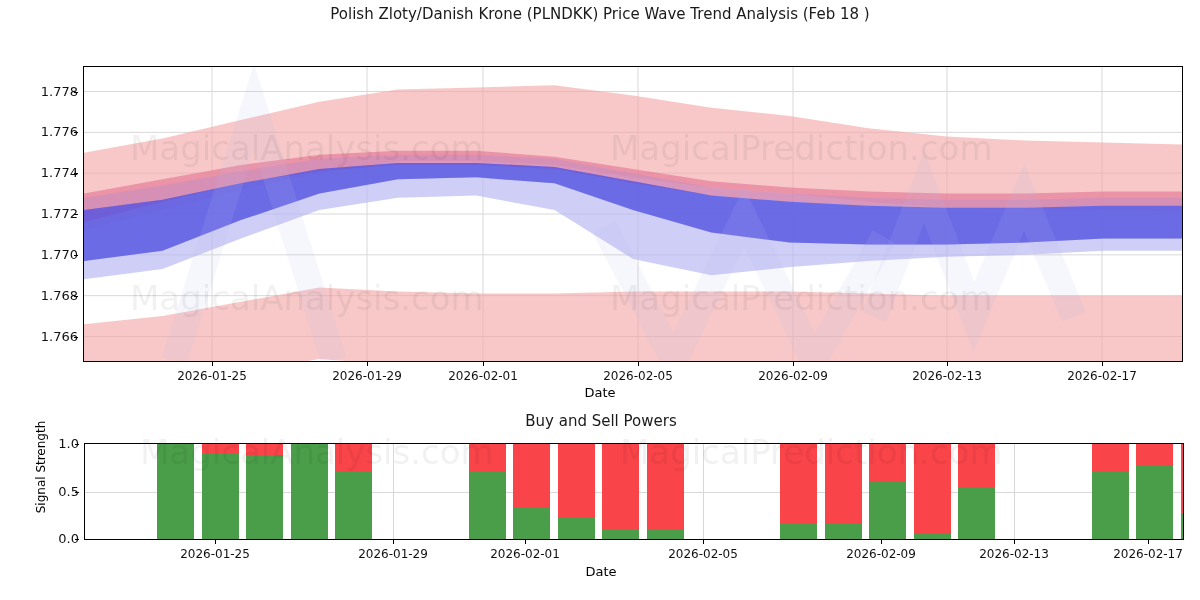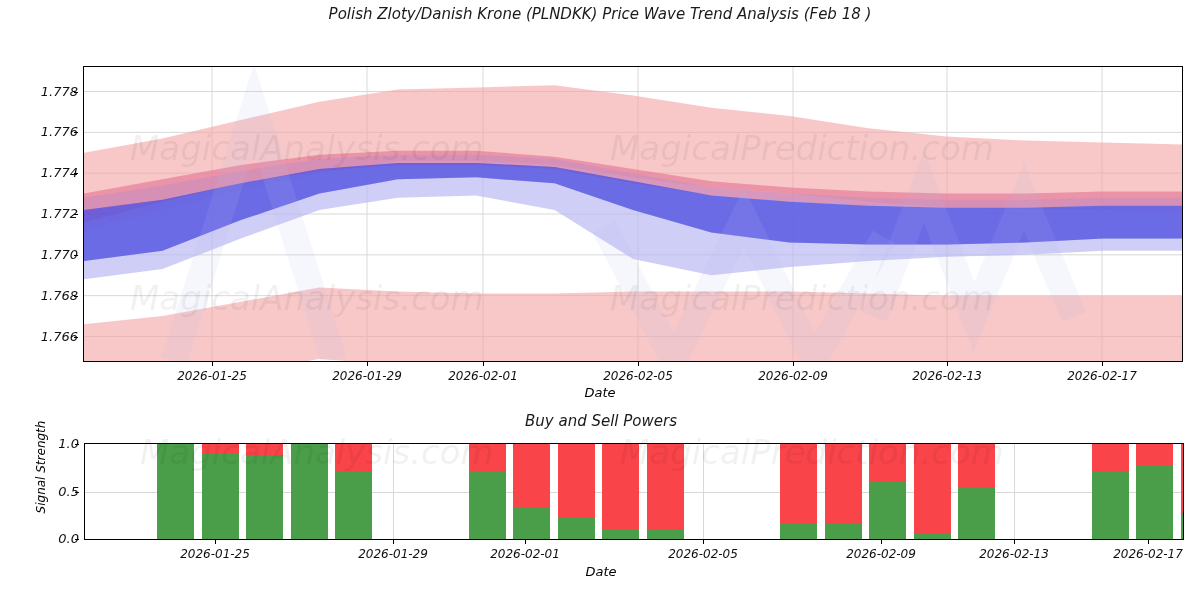--- a/index.html
+++ b/index.html
@@ -1,18 +1,18 @@
 <!DOCTYPE html>
 <html><head>
 <meta charset="utf-8">
 <style>
   html,body{margin:0;padding:0;background:#ffffff;}
   body{width:1200px;height:600px;overflow:hidden;
        font-family:"DejaVu Sans","Liberation Sans",sans-serif;color:#000;}
-  #root{position:relative;width:1200px;height:600px;font-style:italic;}
+  #root{position:relative;width:1200px;height:600px;}
 
   .title-block{position:absolute;left:0;top:4px;width:1200px;text-align:center;}
   .title-line{font-size:15px;line-height:21px;color:#1a1a1a;}
 
   
   #price-chart{position:absolute;left:0;top:55px;width:1200px;height:350px;}
   #price-plot{position:absolute;left:83px;top:11px;width:1100px;height:296px;
               border:1.1px solid #000;box-sizing:border-box;overflow:hidden;background:#fff;}
   #price-plot svg{position:absolute;left:0;top:0;}
 

